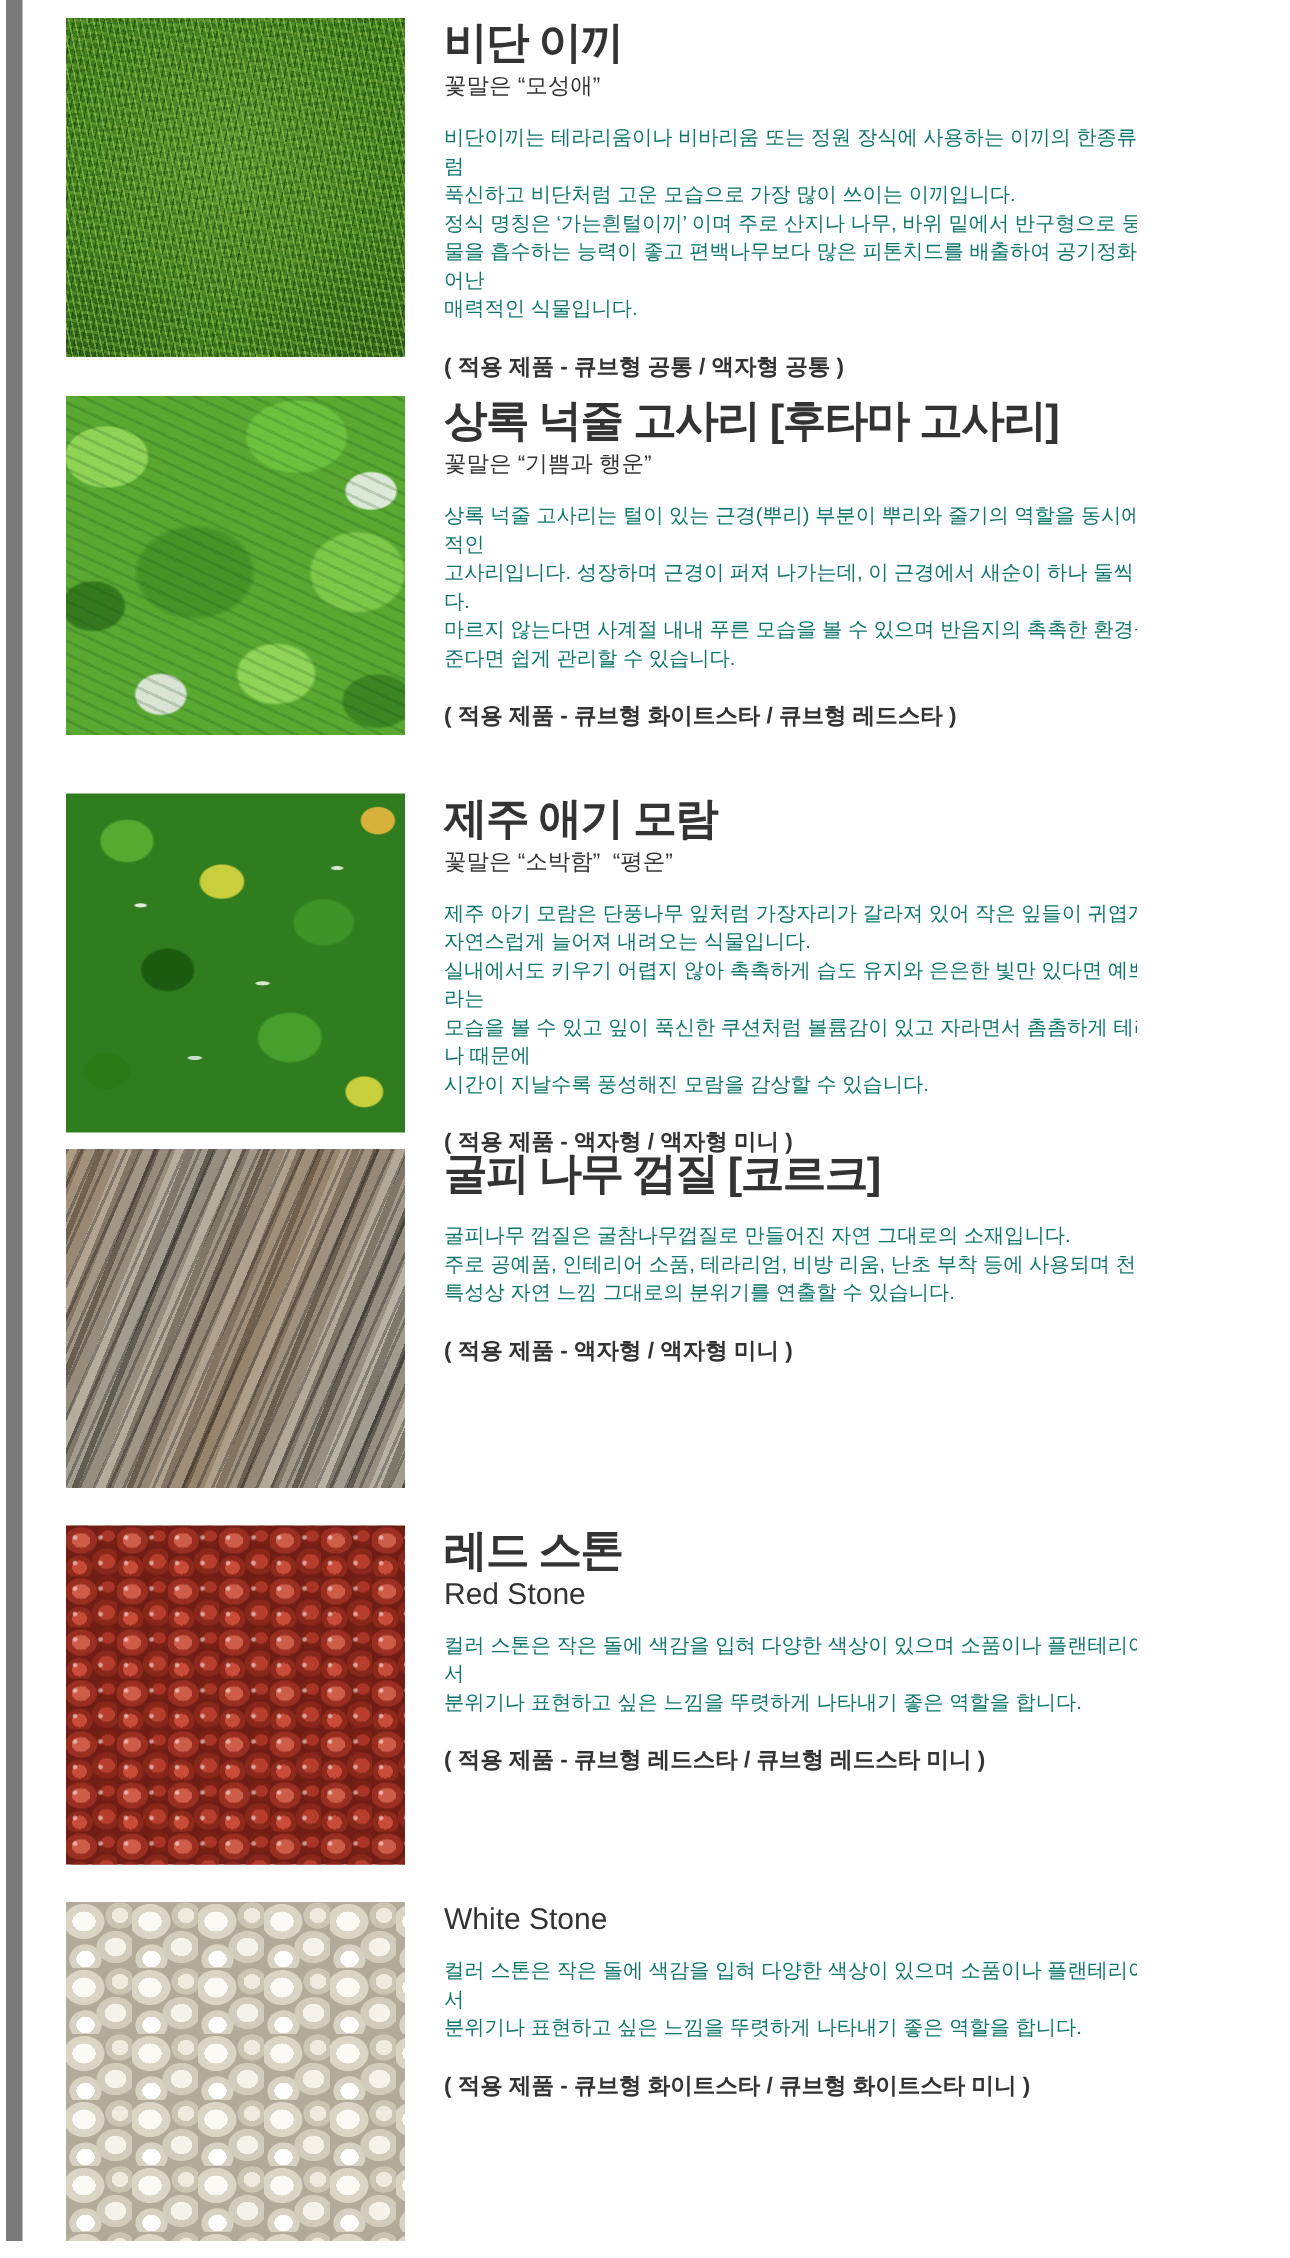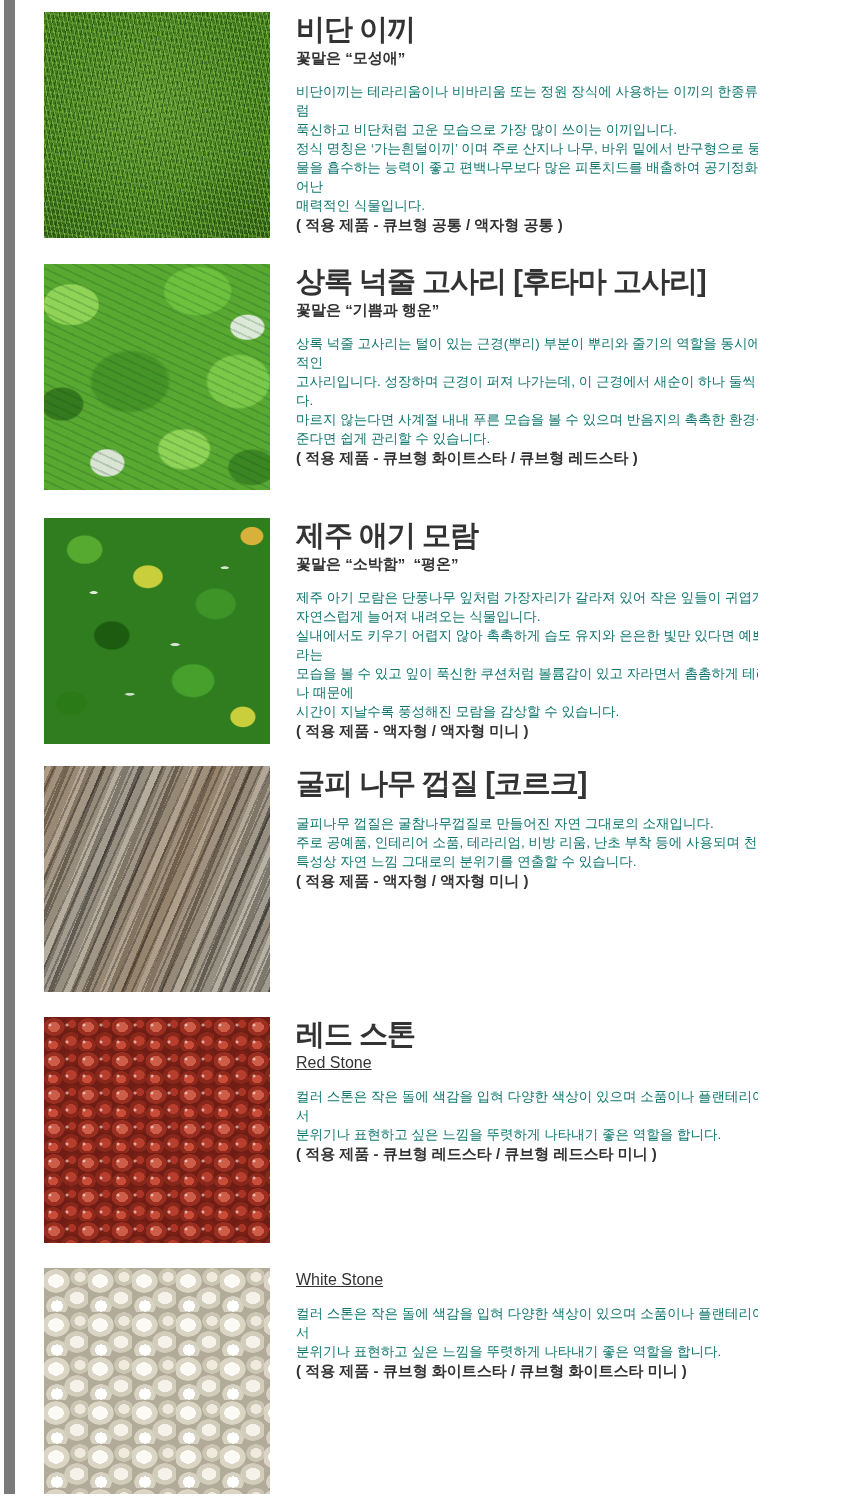--- a/index.html
+++ b/index.html
@@ -9,41 +9,41 @@
     background:#ffffff;
     overflow:hidden;
     font-family:"Liberation Sans","DejaVu Sans",sans-serif;
     color:#333;
   }
   .rail{position:absolute;top:0;width:11px;background:#7a7a7a;}
   .rail-left{left:4px;height:1494px;}
   .rail-right{left:844px;height:1505px;}
 
   .item{position:absolute;left:44px;width:778px;display:flex;}
-  .s1{top:12px}.s2{top:264px}.s3{top:518px}.s4{top:766px}.s5{top:1017px}.s6{top:1268px}
+  .s1{top:12px}.s2{top:264px}.s3{top:529px}.s4{top:766px}.s5{top:1017px}.s6{top:1268px}
 
   .photo{width:226px;height:226px;flex:0 0 226px;margin-right:26px;}
   .info{flex:1;min-width:0;}
 
   .title{
     font-size:29px;font-weight:700;color:#333;
     line-height:34px;margin:0;letter-spacing:-1px;
   }
   .subtitle{
-    font-size:15px;font-weight:700;color:#333;
+    font-size:15px;font-weight:400;color:#333;
     line-height:20px;margin-top:2px;white-space:pre-wrap;
   }
-  .s5 .subtitle,.s6 .subtitle{font-weight:400;font-size:16px;letter-spacing:0;text-decoration:underline;}
+  .s5 .subtitle,.s6 .subtitle{font-weight:400;font-size:20px;letter-spacing:0;}
   .body{
     font-size:13.5px;color:#0f766e;line-height:19px;
     margin:14px 0 0;white-space:pre-line;
   }
   .products{
     font-size:15px;font-weight:700;color:#333;
-    line-height:20px;
+    line-height:20px;margin-top:20px;
   }
 
   
   .photo-moss{
     background-color:#3f7a1d;
     background-image:
       repeating-linear-gradient(78deg, rgba(160,210,90,.5) 0 1px, rgba(0,0,0,0) 1px 4px),
       repeating-linear-gradient(102deg, rgba(25,65,10,.55) 0 1px, rgba(0,0,0,0) 1px 5px),
       repeating-linear-gradient(8deg, rgba(120,175,60,.4) 0 2px, rgba(0,0,0,0) 2px 6px),
       repeating-linear-gradient(170deg, rgba(40,90,18,.35) 0 2px, rgba(0,0,0,0) 2px 7px),

